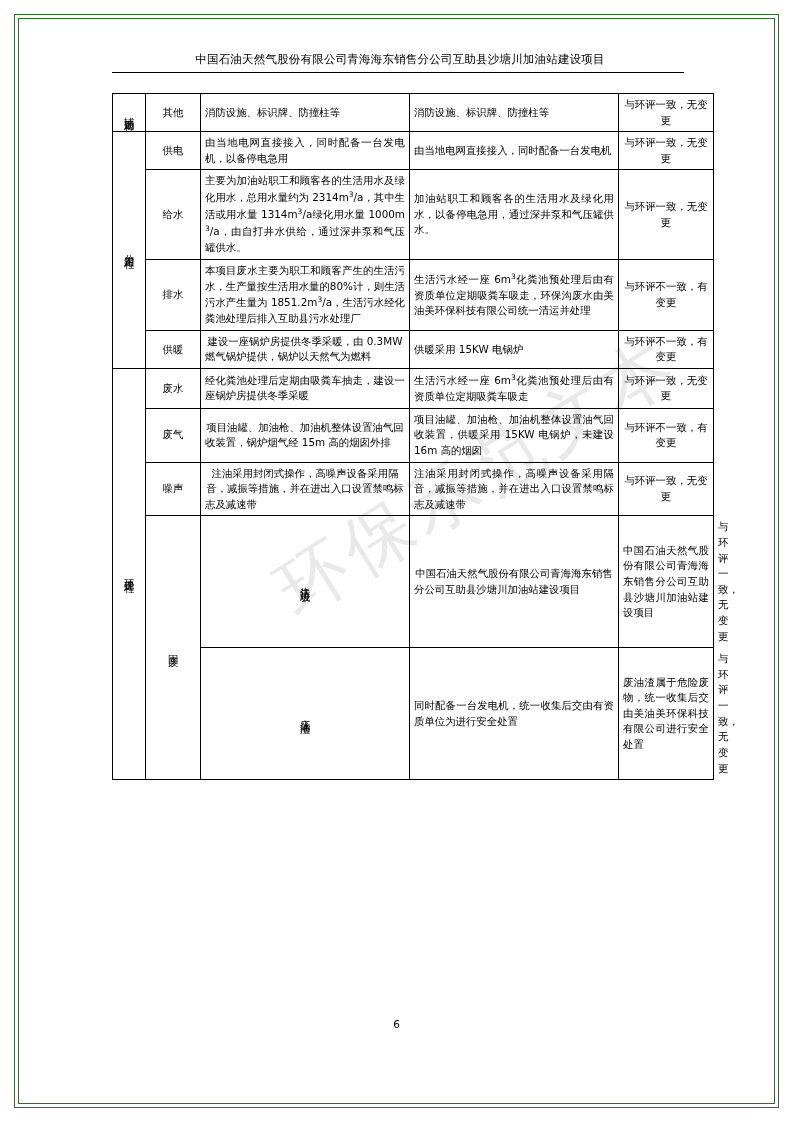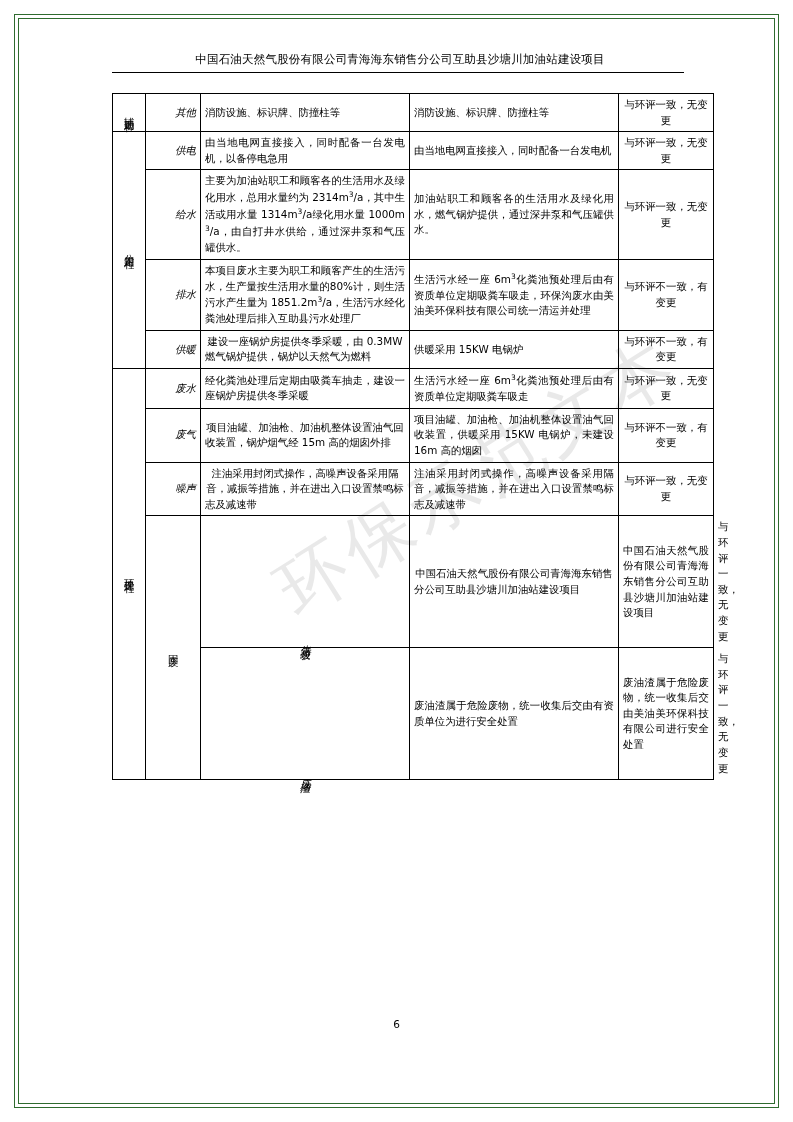--- a/index.html
+++ b/index.html
@@ -86,23 +86,22 @@
   td.vcat-inner {
     width: 24px;
     text-align: center;
     writing-mode: vertical-rl;
     text-orientation: upright;
     letter-spacing: 2px;
     padding: 6px 2px;
   }
   td.sub {
     width: 46px;
-    text-align: right;
+    text-align: center;
     padding: 4px 2px;
-    font-style: italic;
   }
   td.desc {
     width: 200px;
     text-align: justify;
     text-align-last: left;
     margin-left: 40px;
   }
   td.desc.cen {
     text-align: center;
   }
@@ -161,21 +160,21 @@
         <tr>
           <td class="vcat" rowspan="4">公用工程</td>
           <td class="sub">供电</td>
           <td class="desc">由当地电网直接接入，同时配备一台发电机，以备停电急用</td>
           <td class="desc">由当地电网直接接入，同时配备一台发电机</td>
           <td class="note">与环评一致，无变更</td>
         </tr>
         <tr>
           <td class="sub">给水</td>
           <td class="desc">主要为加油站职工和顾客各的生活用水及绿化用水，总用水量约为 2314m<span class="sup">3</span>/a，其中生活或用水量 1314m<span class="sup">3</span>/a绿化用水量 1000m<span class="sup">3</span>/a，由自打井水供给，通过深井泵和气压罐供水。</td>
-          <td class="desc">加油站职工和顾客各的生活用水及绿化用水，燃气锅炉提供，通过深井泵和气压罐供水。</td>
+          <td class="desc">加油站职工和顾客各的生活用水及绿化用水，以备停电急用，通过深井泵和气压罐供水。</td>
           <td class="note">与环评一致，无变更</td>
         </tr>
         <tr>
           <td class="sub">排水</td>
           <td class="desc">本项目废水主要为职工和顾客产生的生活污水，生产量按生活用水量的80%计，则生活污水产生量为 1851.2m<span class="sup">3</span>/a，生活污水经化粪池处理后排入互助县污水处理厂</td>
           <td class="desc">生活污水经一座 6m<span class="sup">3</span>化粪池预处理后由有资质单位定期吸粪车吸走，环保沟废水由美油美环保科技有限公司统一清运并处理</td>
           <td class="note">与环评不一致，有变更</td>
         </tr>
         <tr>
           <td class="sub">供暖</td>
@@ -204,21 +203,21 @@
         </tr>
         <tr>
           <td class="vcat-inner" rowspan="2">固废</td>
           <td class="sub" style="writing-mode: vertical-rl; text-orientation: upright; letter-spacing: 2px;">生活垃圾</td>
           <td class="desc cen">中国石油天然气股份有限公司青海海东销售分公司互助县沙塘川加油站建设项目</td>
           <td class="desc">中国石油天然气股份有限公司青海海东销售分公司互助县沙塘川加油站建设项目</td>
           <td class="note">与环评一致，无变更</td>
         </tr>
         <tr>
           <td class="sub" style="writing-mode: vertical-rl; text-orientation: upright; letter-spacing: 2px;">废油渣</td>
-          <td class="desc">废油渣属于危险废物，统一收集后交由有资质单位为进行安全处置</td>
+          <td class="desc">同时配备一台发电机，统一收集后交由有资质单位为进行安全处置</td>
           <td class="desc">废油渣属于危险废物，统一收集后交由美油美环保科技有限公司进行安全处置</td>
           <td class="note">与环评一致，无变更</td>
         </tr>
       </tbody>
   </table>
 
   <div class="pagenum">6</div>
 
 </div>
 

